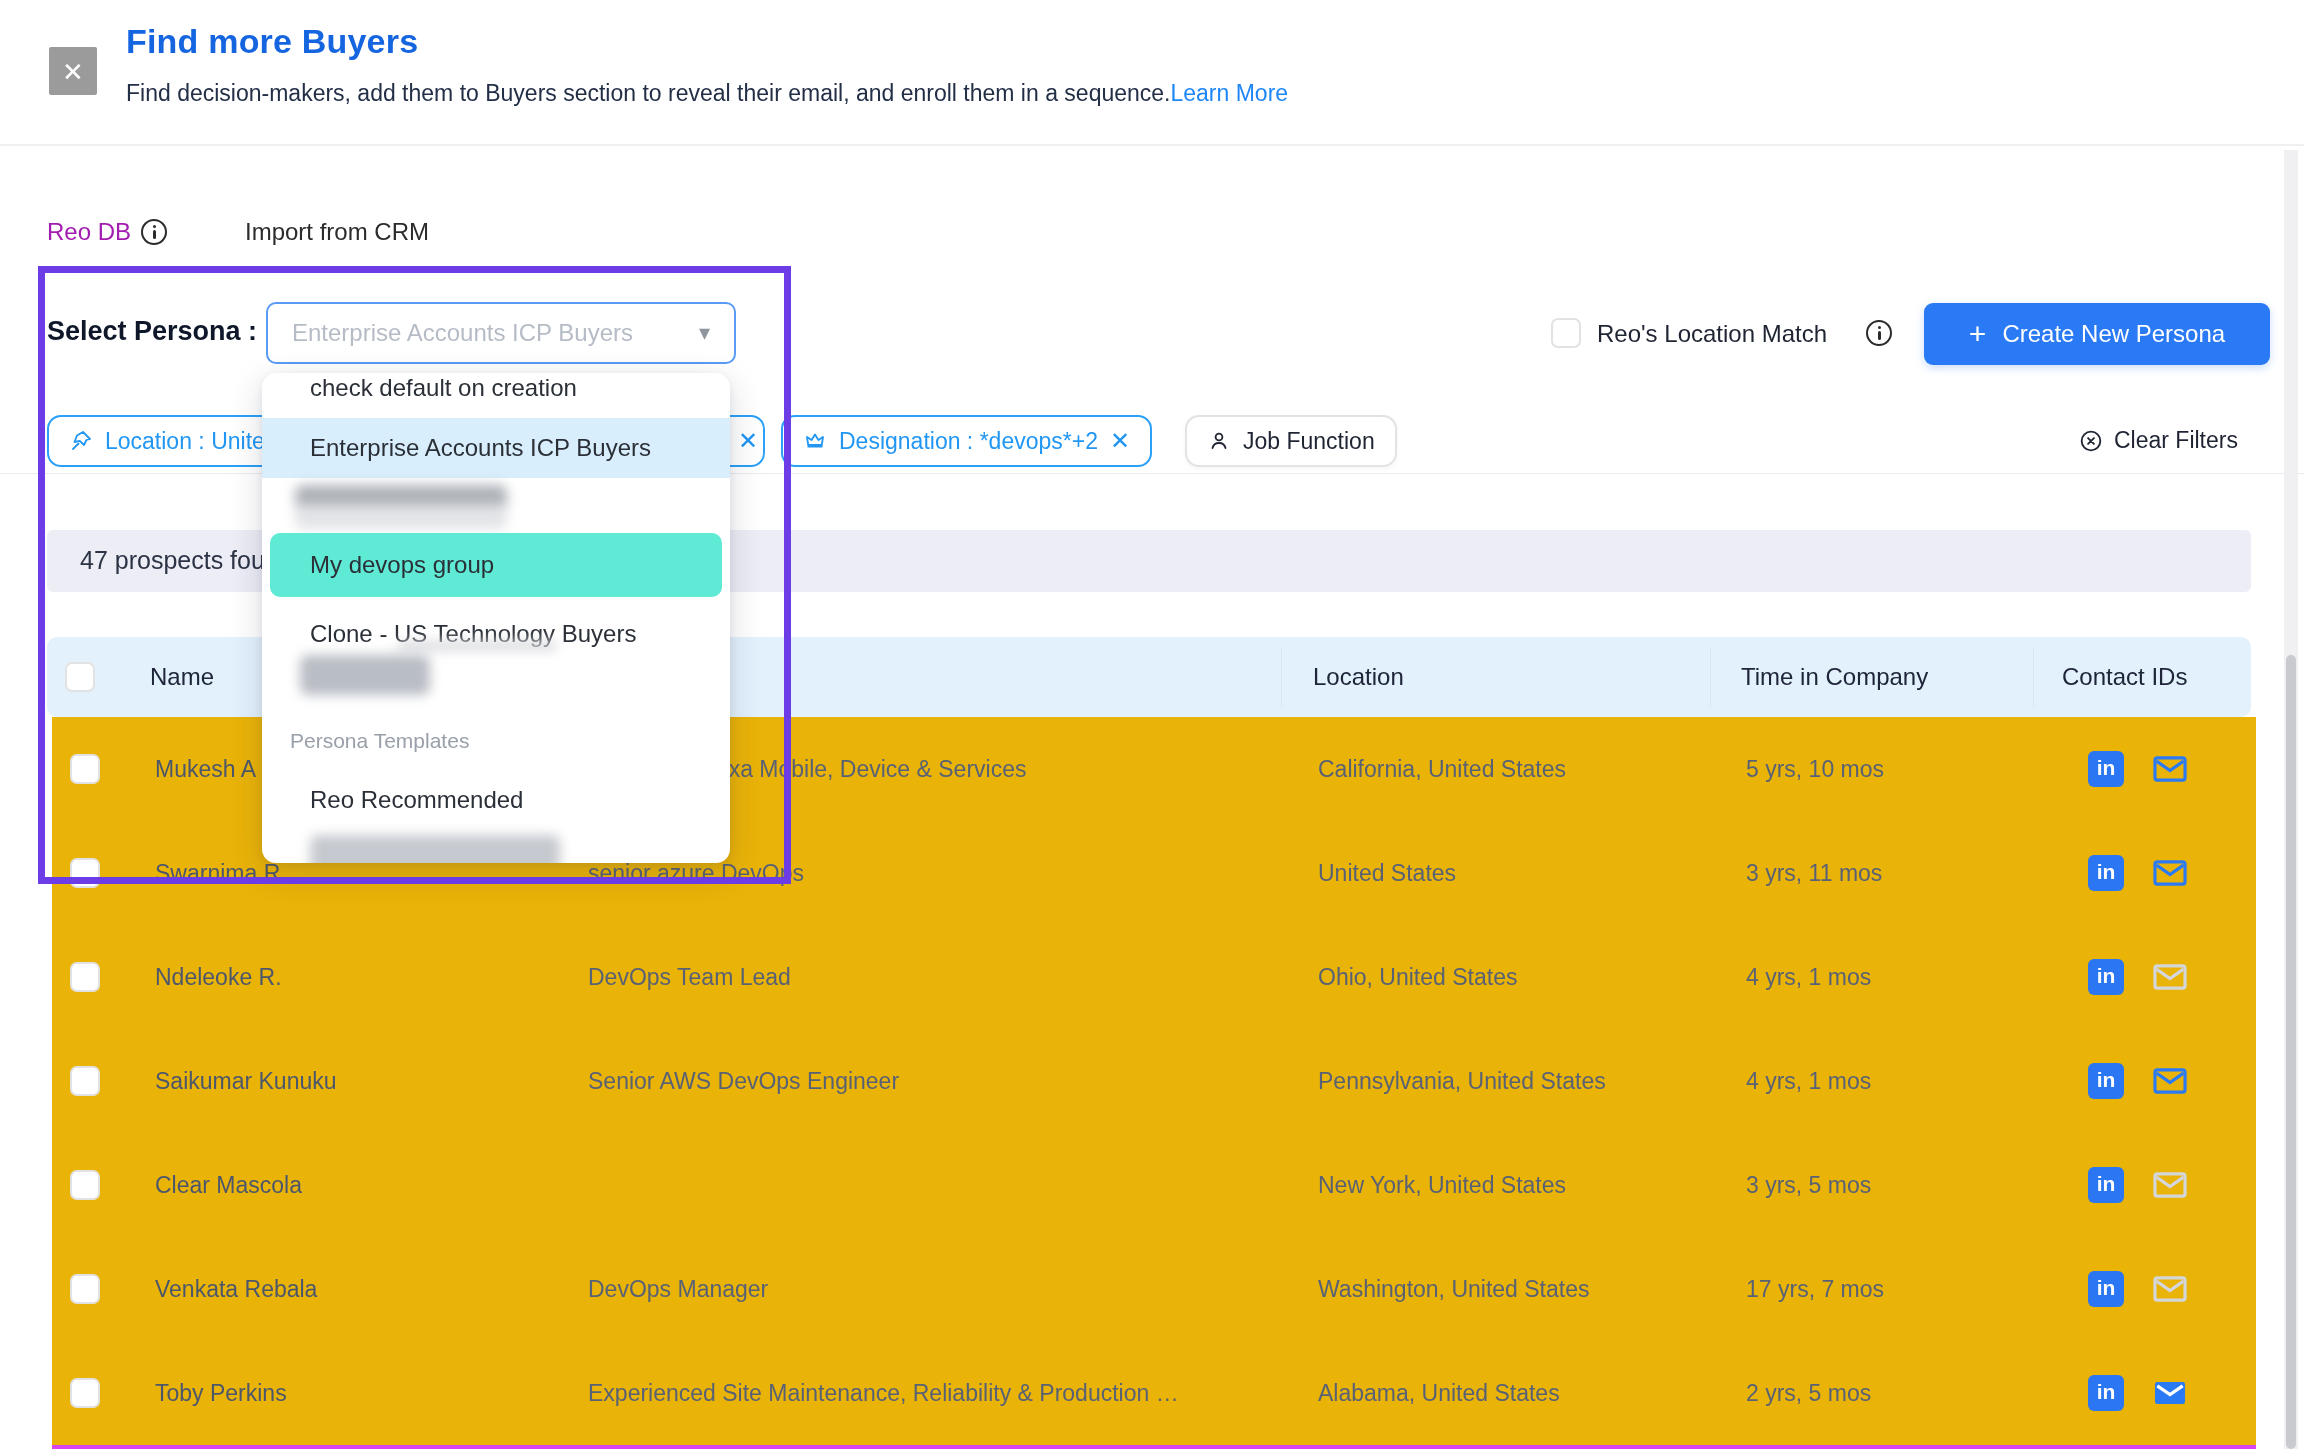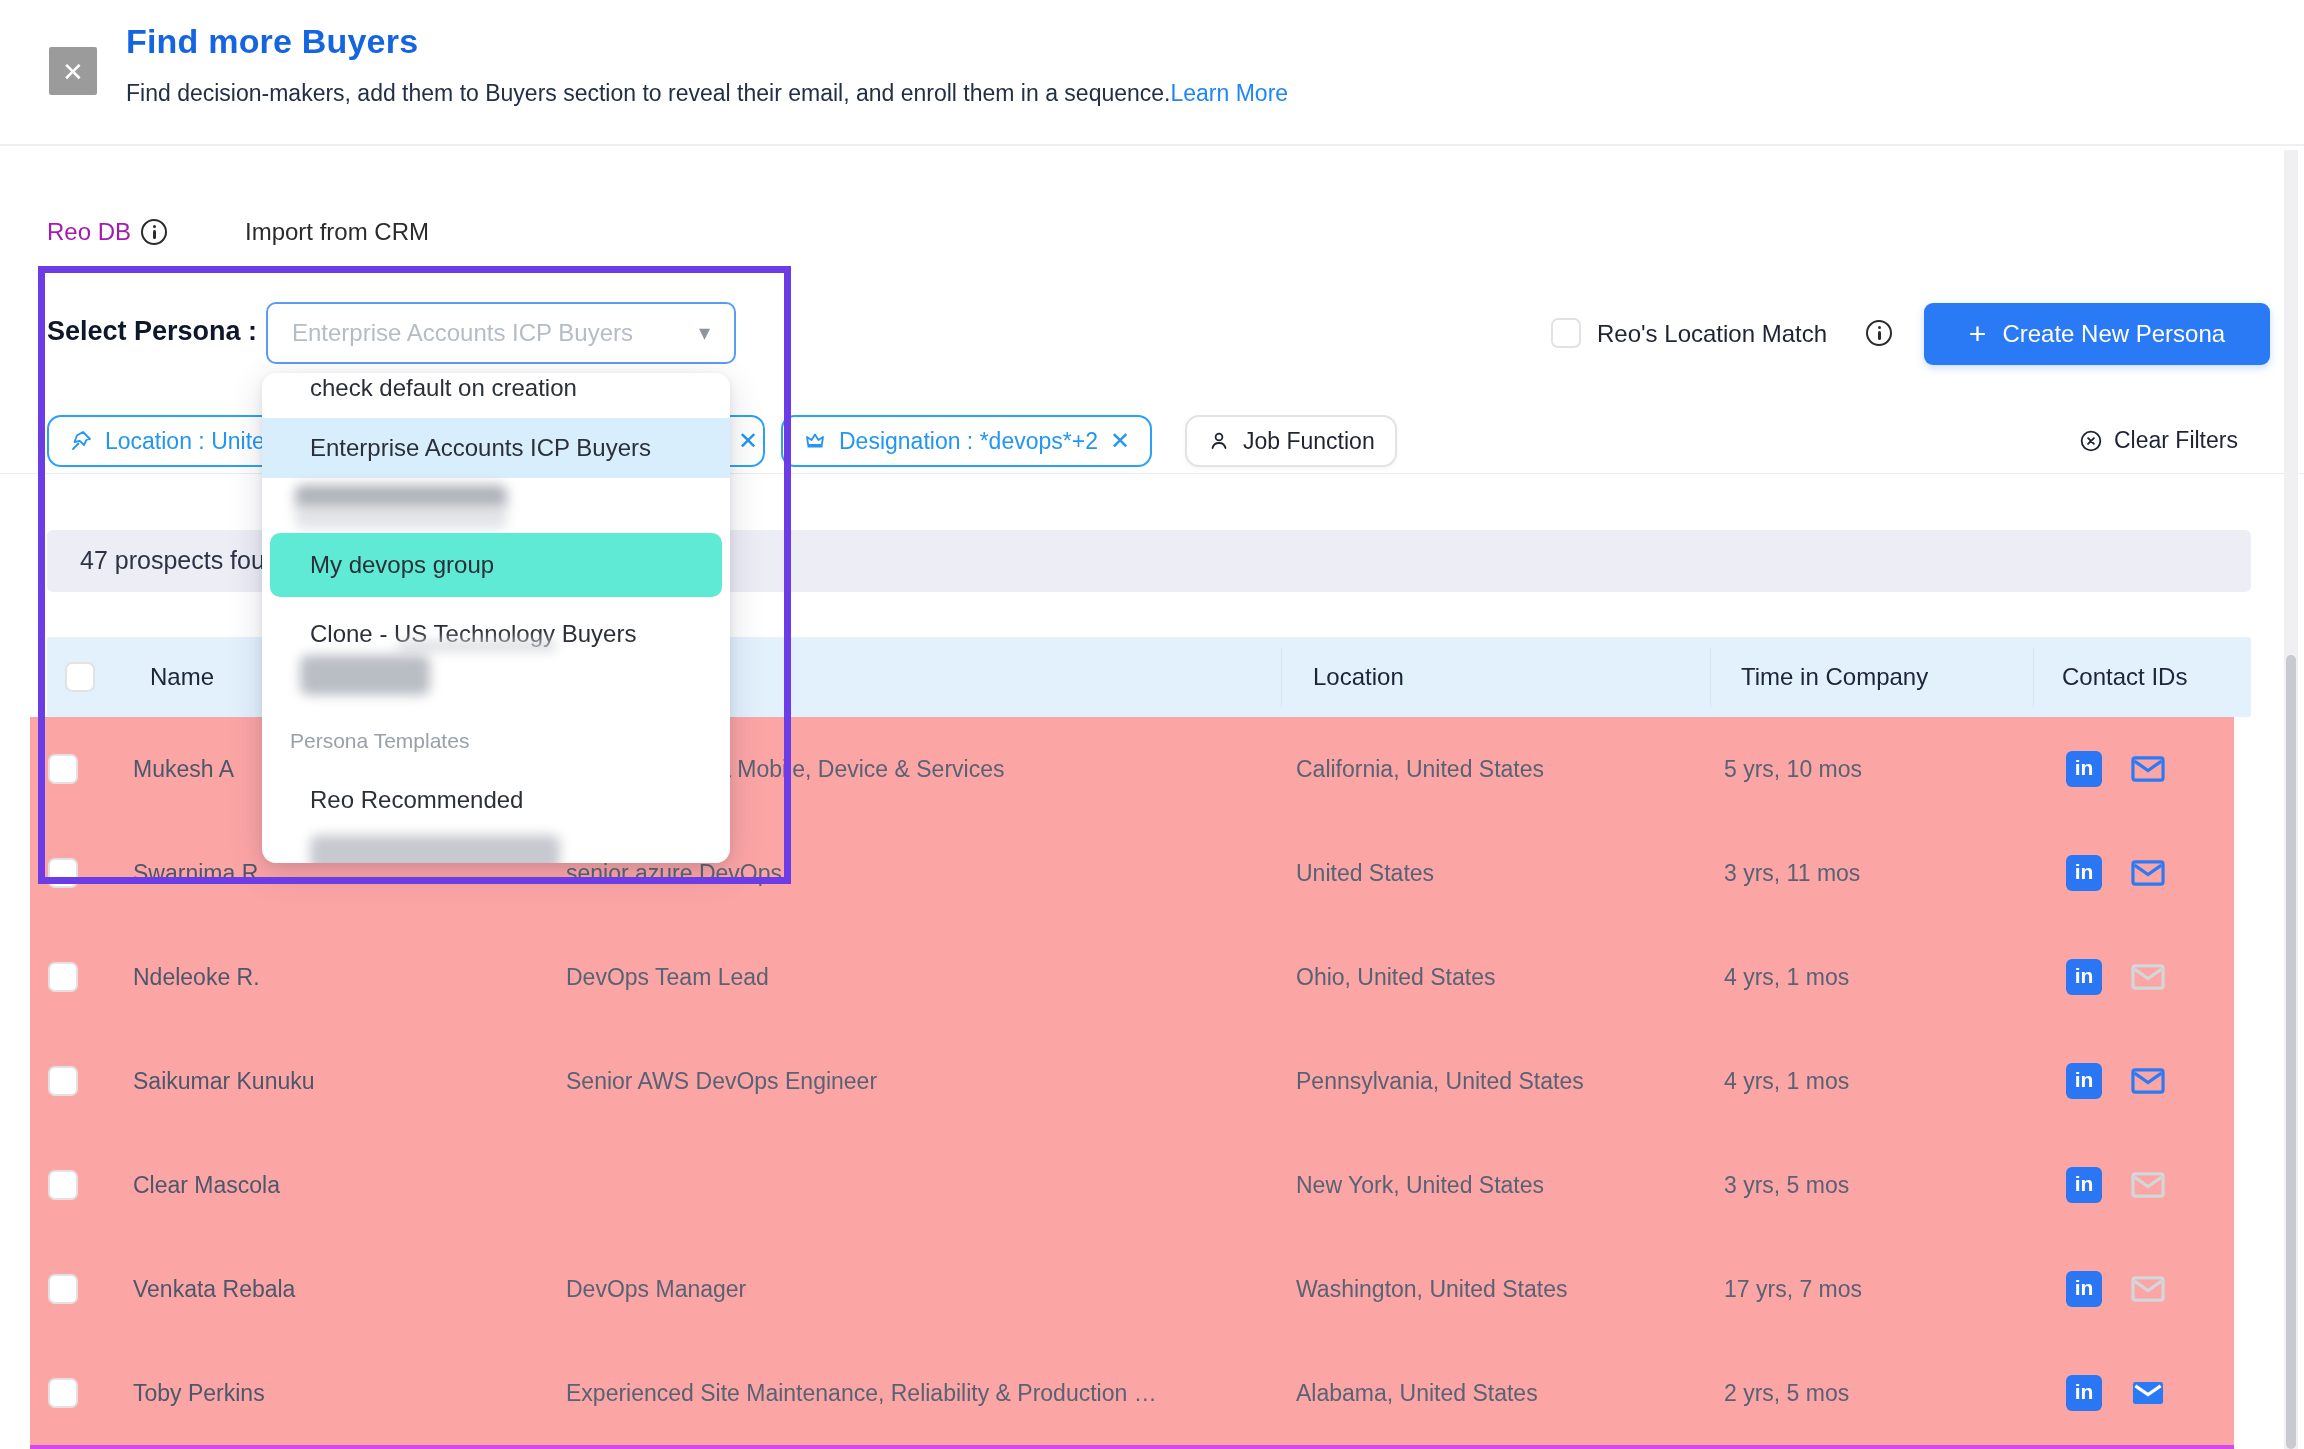--- a/index.html
+++ b/index.html
@@ -53,30 +53,30 @@
   .chip svg{flex:0 0 auto;}
   .clear-filters{position:absolute;left:2078px;top:427px;display:flex;align-items:center;gap:10px;
                  font-size:23px;color:#1f2433;cursor:pointer;}
   .chips-divider{position:absolute;left:0;top:473px;width:2304px;height:1px;background:#ececee;}
 
   
   .banner{position:absolute;left:47px;top:530px;width:2204px;height:62px;background:#ecedf5;border-radius:6px;}
   .banner .txt{position:absolute;left:33px;top:16px;font-size:25px;color:#2c3345;}
 
   
-  .thead{position:absolute;left:47px;top:637px;width:2204px;height:80px;background:#e3f1fd;border-radius:3px;}
+  .thead{position:absolute;left:47px;top:637px;width:2204px;height:80px;background:#e3f1fd;border-radius:10px;}
   .thead .cb{position:absolute;left:18px;top:25px;}
   .th{position:absolute;top:26px;font-size:24px;color:#20263a;}
   .th-name{left:103px;}
   .th-loc{left:1266px;}
   .th-time{left:1694px;}
   .th-contact{left:2015px;}
   .th-sep{position:absolute;top:10px;width:1px;height:60px;background:#d6e6f4;}
 
-  .row{position:absolute;left:30px;width:2204px;height:104px;border-bottom:6px solid #d946ef;background:#fca5a5;}
+  .row{position:absolute;left:52px;width:2204px;height:104px;border-bottom:6px solid #d946ef;background:#eab308;}
   .row .cb{position:absolute;left:18px;top:37px;}
   .cell{position:absolute;top:50%;transform:translateY(-50%);font-size:23px;color:#596274;white-space:nowrap;}
   .c-name{left:103px;color:#4d576b;}
   .c-desig{left:536px;}
   .c-loc{left:1266px;}
   .c-time{left:1694px;}
   .in-badge{position:absolute;left:2036px;top:50%;transform:translateY(-50%);width:36px;height:36px;
             background:#2b76f3;border-radius:6px;color:#fff;font-size:21px;font-weight:bold;
             text-align:center;line-height:34px;cursor:pointer;}
   .mail{position:absolute;left:2099px;top:50%;transform:translateY(-50%);width:38px;height:38px;cursor:pointer;}

